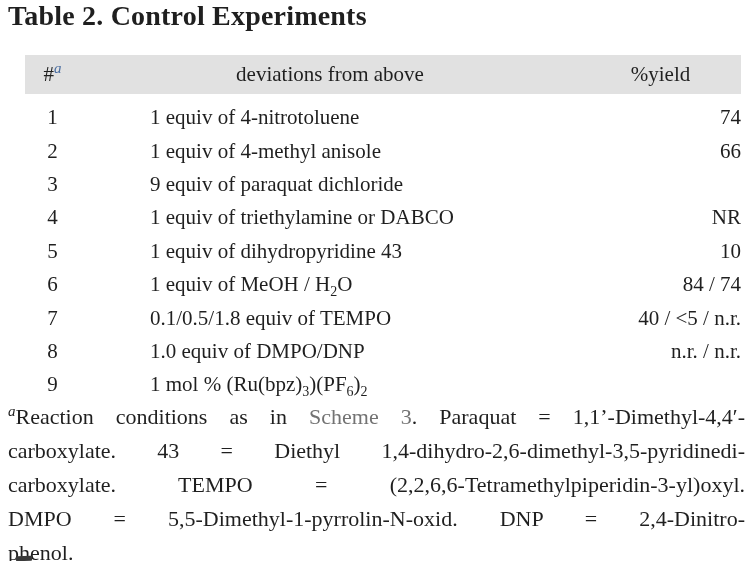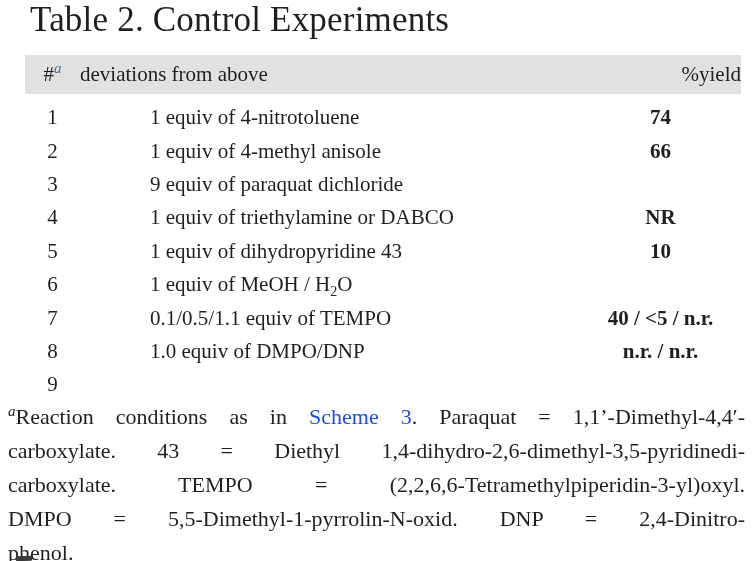--- a/index.html
+++ b/index.html
@@ -5,58 +5,58 @@
   html,body{margin:0;padding:0;}
   body{
     width:753px;height:561px;position:relative;overflow:hidden;
     background:#ffffff;
     font-family:"Liberation Serif","DejaVu Serif",serif;
     color:#1f1f1f;
     -webkit-font-smoothing:antialiased;
   }
   .page-title{
     position:absolute;left:8px;top:0px;
-    font-size:35px;font-weight:normal;letter-spacing:.2px;margin-left:22px;
+    font-size:28px;font-weight:bold;letter-spacing:.2px;
   }
   .tablewrap{position:absolute;left:25px;top:55px;width:716px;}
   .thead{
     background:#e1e1e1;height:39px;
     display:grid;grid-template-columns:55px 500px 161px;align-items:center;
     font-size:21px;
   }
   .thead .c1{text-align:center;}
-  .thead .c2{text-align:left;}
-  .thead .c3{text-align:right;}
+  .thead .c2{text-align:center;}
+  .thead .c3{text-align:center;}
   .hsup{
     font-style:italic;font-size:15px;vertical-align:super;line-height:0;
     color:#4a6da0;
   }
   .tbody{margin-top:7px;}
   .trow{
     display:grid;grid-template-columns:55px 500px 161px;
     height:33.4px;align-items:center;font-size:21px;
   }
   .trow .c1{text-align:center;}
   .trow .c2{padding-left:70px;}
-  .trow .c3{text-align:center;font-weight:bold;}
+  .trow .c3{text-align:right;}
   .bold{font-weight:normal;}
   .sub{font-size:14px;vertical-align:sub;line-height:0;}
   .footnote{
     position:absolute;left:8px;top:400px;width:737px;
     font-size:22px;line-height:34px;
   }
   .fline{
     text-align:justify;text-align-last:justify;
     white-space:normal;height:34px;overflow:visible;
   }
   .fline.last{text-align-last:left;}
   .fm{
     font-style:italic;font-size:15px;vertical-align:super;line-height:0;
   }
-  .scheme-link{color:#1d4ed8;}
+  .scheme-link{color:#737373;}
   .cutoff-mark{
     position:absolute;left:16px;top:556px;width:16px;height:5px;
     background:#3a3a3a;border-radius:1px;transform:rotate(-2deg);
   }
 </style>
 </head>
 <body>
 
 <div class="page-title">Table 2. Control Experiments</div>
 
@@ -88,33 +88,35 @@
       <div class="c3">NR</div>
     </div>
     <div class="trow">
       <div class="c1">5</div>
       <div class="c2"><span>1 equiv of dihydropyridine </span><span class="bold">43</span></div>
       <div class="c3">10</div>
     </div>
     <div class="trow">
       <div class="c1">6</div>
       <div class="c2"><span>1 equiv of MeOH / H</span><span class="sub">2</span><span>O</span></div>
+      <div class="c3">84 / 74</div>
     </div>
     <div class="trow">
       <div class="c1">7</div>
-      <div class="c2"><span>0.1/0.5/1.1 equiv of TEMPO</span></div>
+      <div class="c2"><span>0.1/0.5/1.8 equiv of TEMPO</span></div>
       <div class="c3">40 / &lt;5 / n.r.</div>
     </div>
     <div class="trow">
       <div class="c1">8</div>
       <div class="c2"><span>1.0 equiv of DMPO/DNP</span></div>
       <div class="c3">n.r. / n.r.</div>
     </div>
     <div class="trow">
       <div class="c1">9</div>
+      <div class="c2"><span>1 mol % (Ru(bpz)</span><span class="sub">3</span><span>)(PF</span><span class="sub">6</span><span>)</span><span class="sub">2</span></div>
     </div>
   </div>
 </div>
 
 <div class="footnote">
   <div class="fline"><sup class="fm">a</sup><span>Reaction conditions as in </span><span class="scheme-link">Scheme 3</span><span>. Paraquat = 1,1’-Dimethyl-4,4′-</span></div>
   <div class="fline"><span>carboxylate. </span><span class="bold">43</span><span> = Diethyl 1,4-dihydro-2,6-dimethyl-3,5-pyridinedi-</span></div>
   <div class="fline"><span>carboxylate. TEMPO = (2,2,6,6-Tetramethylpiperidin-3-yl)oxyl.</span></div>
   <div class="fline"><span>DMPO = 5,5-Dimethyl-1-pyrrolin-N-oxid. DNP = 2,4-Dinitro-</span></div>
   <div class="fline last"><span>phenol.</span></div>

